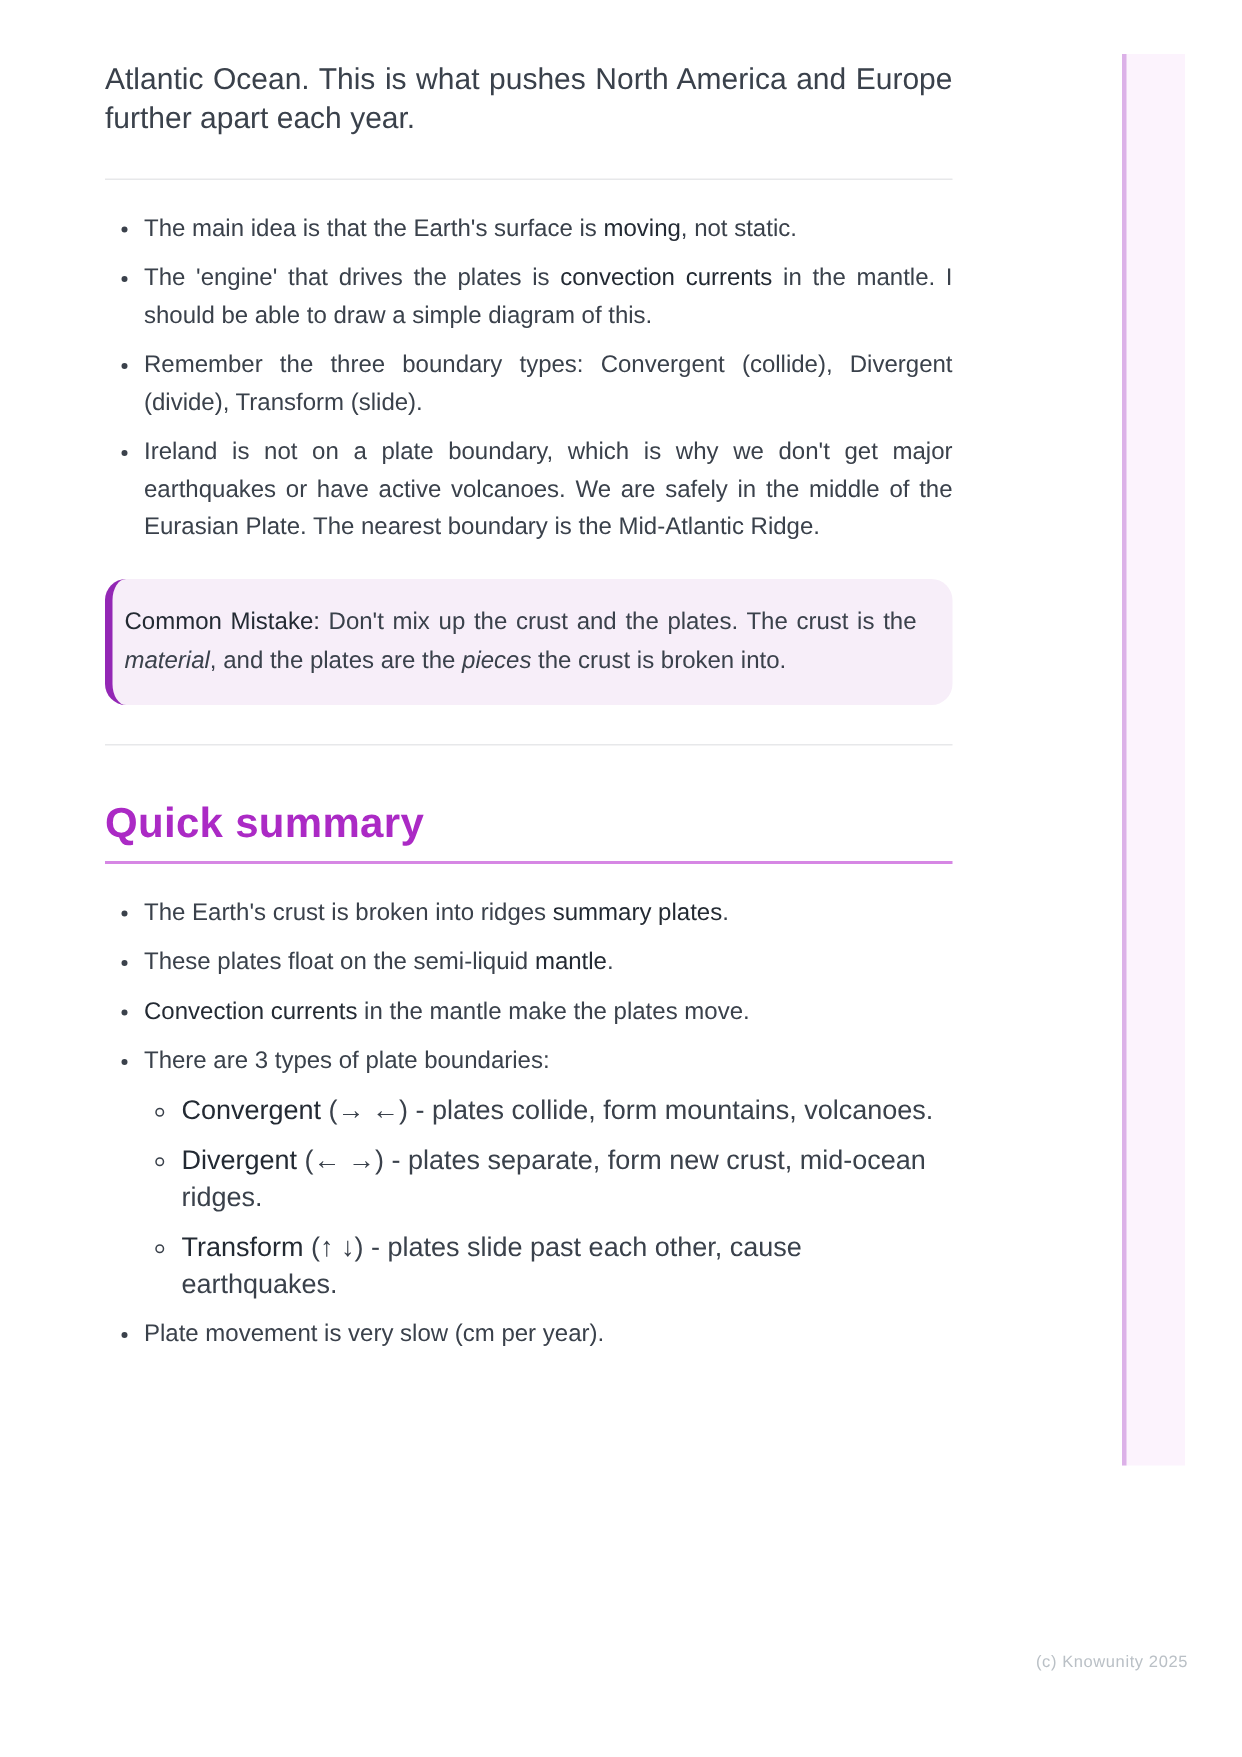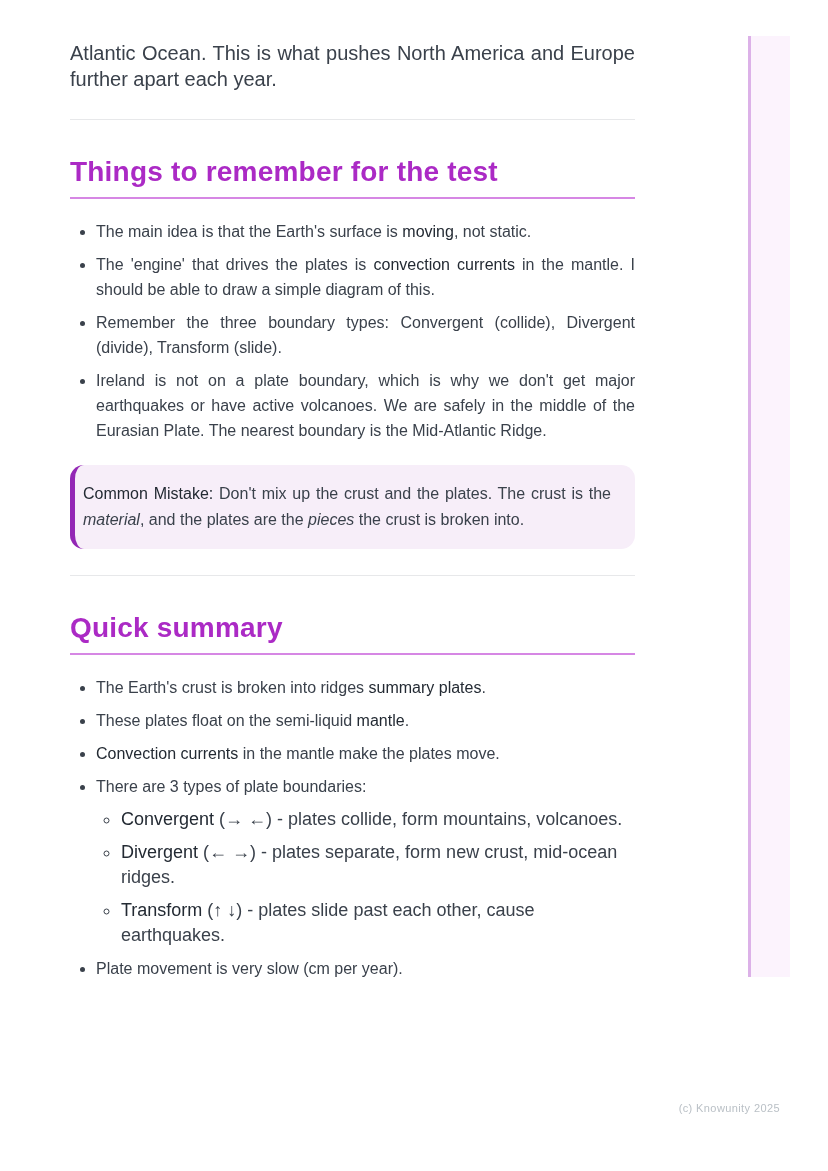--- a/index.html
+++ b/index.html
@@ -31,34 +31,33 @@
     margin:22px 0 26px;background:var(--callout-bg);
     border-left:5px solid var(--callout-border);
     padding:16px 24px 16px 8px;border-radius:14px;
   }
   .callout p{font-size:16px;line-height:26px;text-align:justify;}
   .side-strip{
     position:absolute;left:748px;top:36px;width:42px;height:941px;
     background:var(--strip-bg);border-left:3px solid var(--strip-border);
   }
   .footer-note{
-    position:absolute;top:1102px;right:48px;font-size:11px;line-height:13px;
+    position:absolute;top:1102px;right:36px;font-size:11px;line-height:13px;
     color:var(--footer-text);letter-spacing:.4px;
   }
 </style>
 </head>
 <body>
 
 <div class="content">
 
   <p class="intro">Atlantic Ocean. This is what pushes North America and Europe further apart each year.</p>
 
   <hr class="divider">
 
-  <h2 class="section-title">Things to remember for the test</h2>
 
   <ul class="bullets">
     <li><span>The main idea is that the Earth's surface is </span><span class="b">moving</span><span>, not static.</span></li>
     <li><span>The 'engine' that drives the plates is </span><span class="b">convection currents</span><span> in the mantle. I should be able to draw a simple diagram of this.</span></li>
     <li><span>Remember the three boundary types: Convergent (collide), Divergent (divide), Transform (slide).</span></li>
     <li><span>Ireland is not on a plate boundary, which is why we don't get major earthquakes or have active volcanoes. We are safely in the middle of the Eurasian Plate. The nearest boundary is the Mid-Atlantic Ridge.</span></li>
   </ul>
 
   <div class="callout">
     <p><span class="b">Common Mistake:</span><span> Don't mix up the crust and the plates. The crust is the </span><span class="i">material</span><span>, and the plates are the </span><span class="i">pieces</span><span> the crust is broken into.</span></p>

